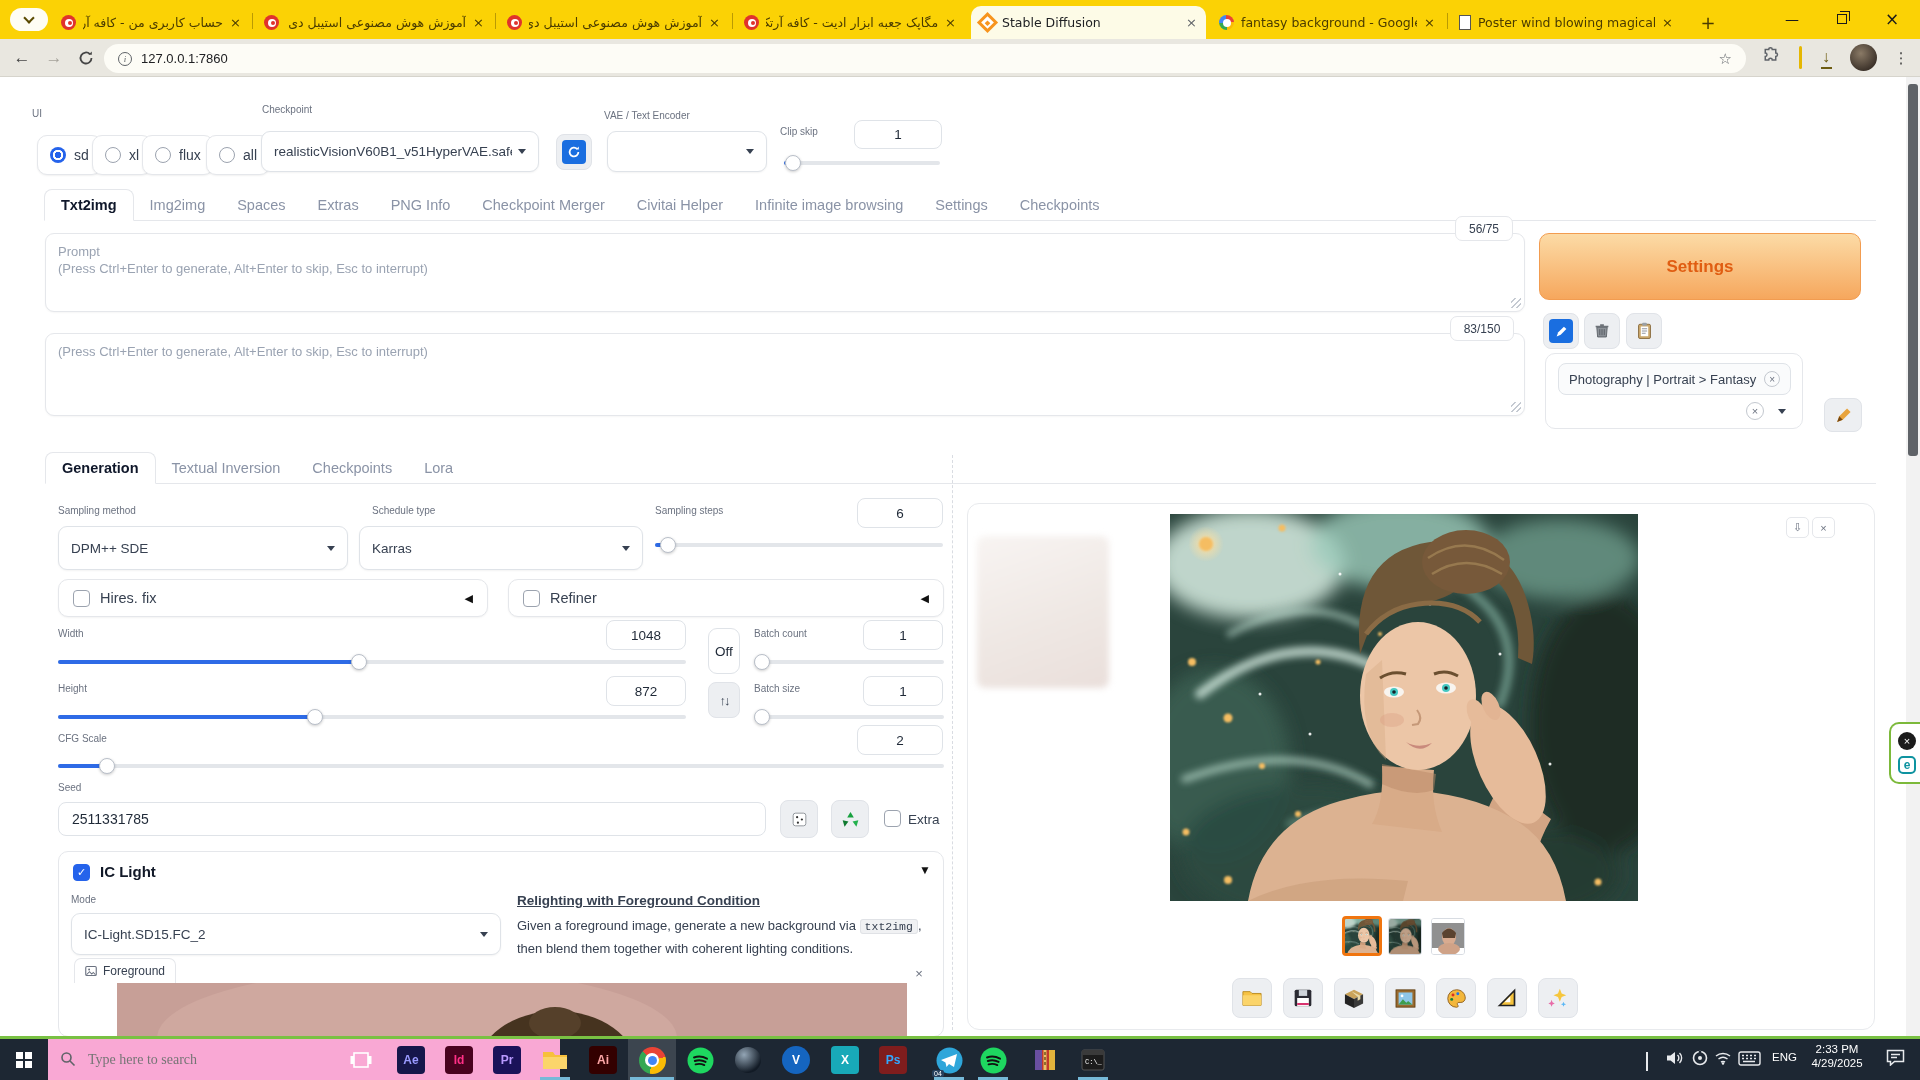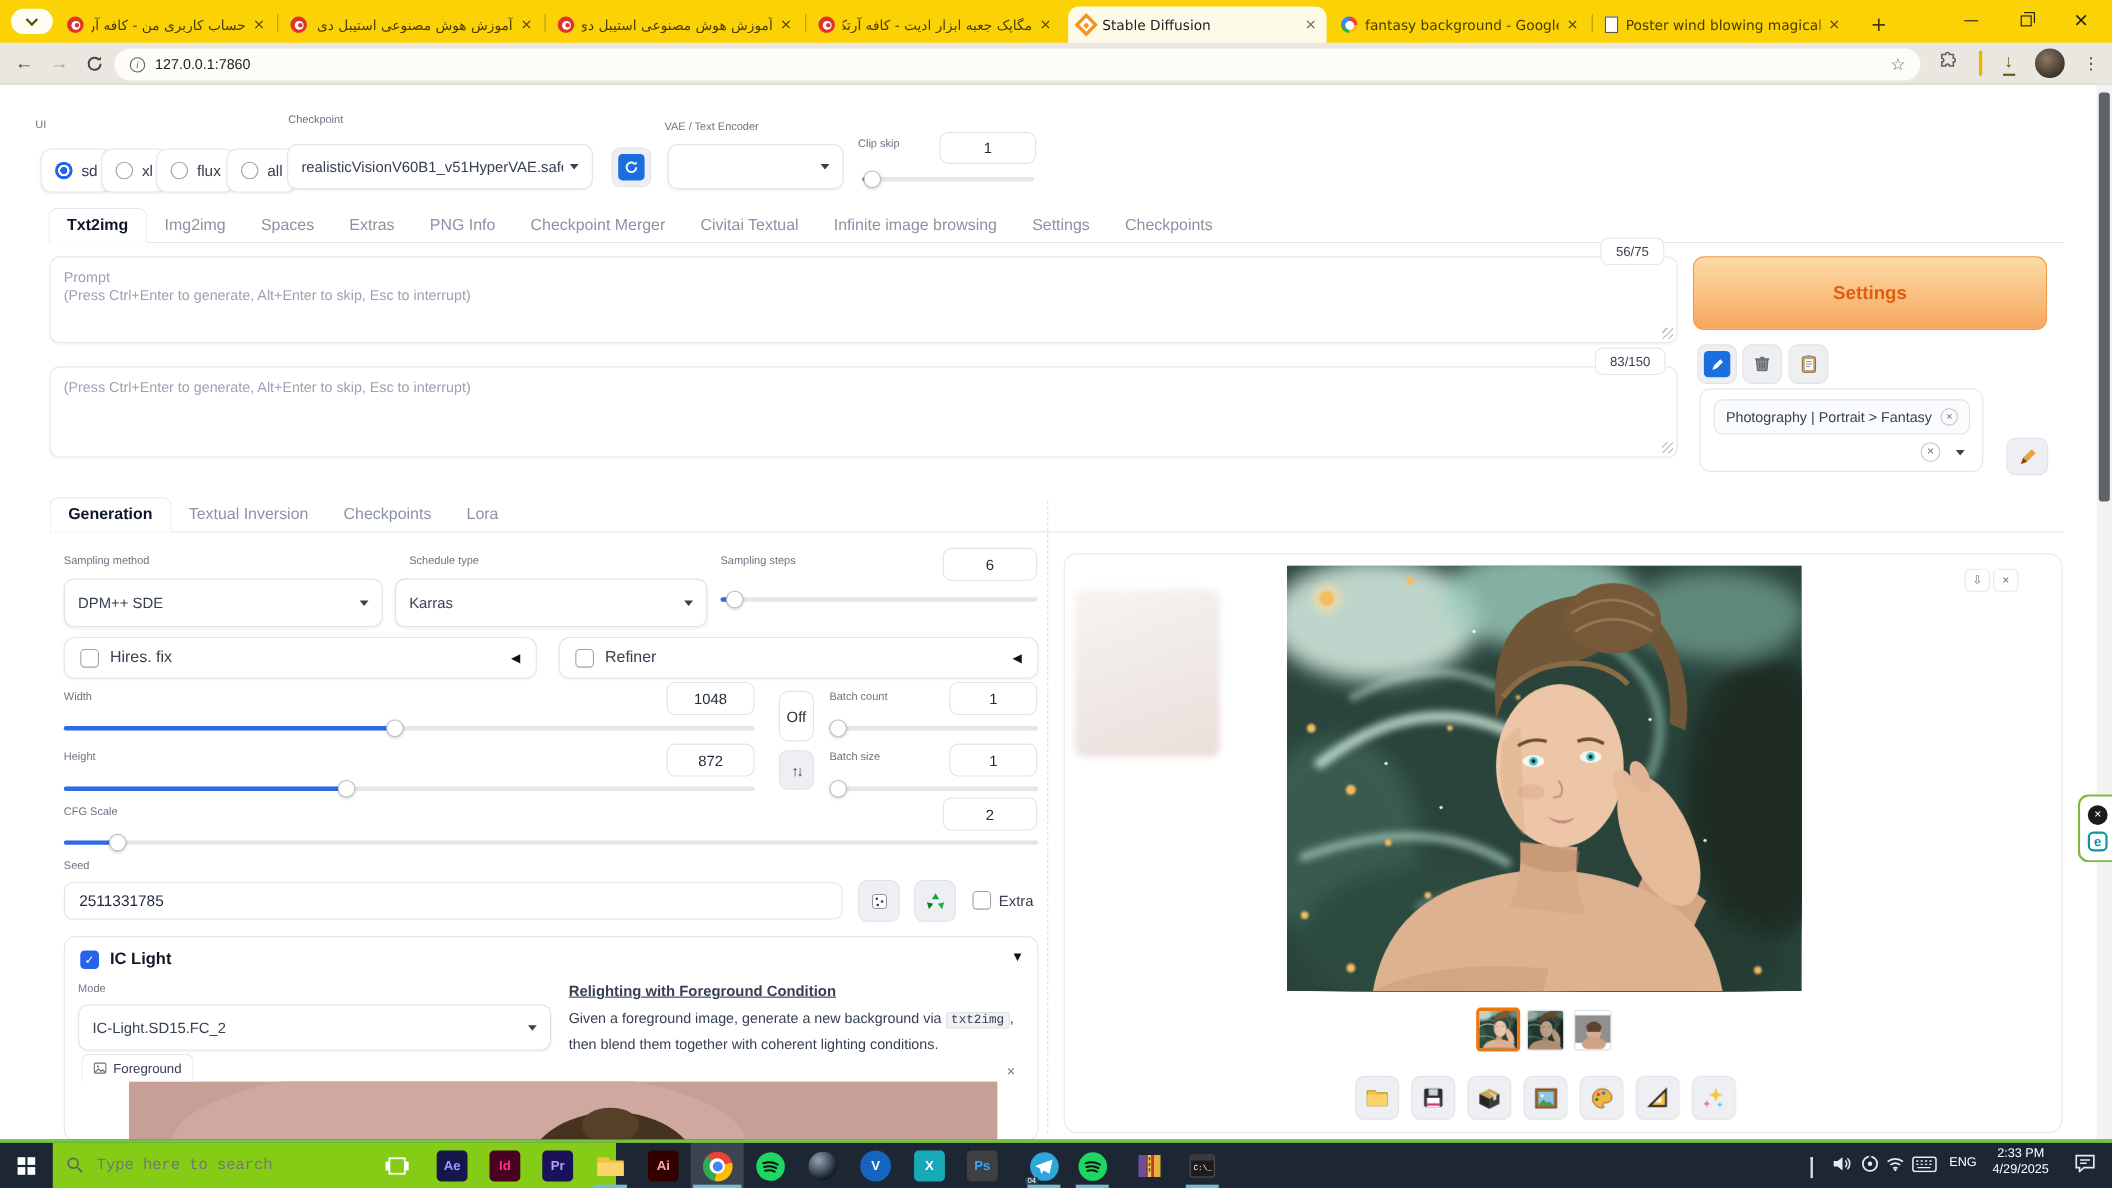--- a/index.html
+++ b/index.html
@@ -71,21 +71,21 @@
 .chipc{position:absolute;background:#fff;border:1px solid #e5e7eb;border-radius:7px;display:flex;align-items:center;justify-content:center;font-size:12px;color:#374151}
 .gen{position:absolute;left:1539px;top:233px;width:322px;height:67px;border-radius:10px;background:linear-gradient(#fcdba6,#f6a75d);border:1px solid #f29c50;display:flex;align-items:center;justify-content:center;font-size:17px;font-weight:700;color:#e05d12}
 .code{font-family:"Liberation Mono",monospace;font-size:11.5px;background:#f0f1f3;border:1px solid #e0e2e6;border-radius:3px;padding:0 4px;color:#374151}
 .icsvg{display:block}
 
 .task{position:absolute;left:0;top:1036px;width:1920px;height:44px;background:#1d2733}
 .tgreen{position:absolute;left:0;top:0;width:1920px;height:3px;background:#79c143}
 .startb{position:absolute;left:0;top:3px;width:48px;height:41px;display:flex;align-items:center;justify-content:center}
 .wlogo{display:grid;grid-template-columns:7px 7px;grid-template-rows:7px 7px;gap:2px}
 .wlogo span{background:#fff}
-.tsearch{position:absolute;left:48px;top:3px;width:512px;height:41px;background:#84cc16;border:none;outline:none;font-size:14px;color:#444;padding-left:40px;font-family:Liberation Mono, monospace}
+.tsearch{position:absolute;left:48px;top:3px;width:512px;height:41px;background:#f9a8d4;border:none;outline:none;font-size:14px;color:#444;padding-left:40px;font-family:Liberation Serif, serif}
 .maggl{position:absolute;left:60px;top:15px}
 .tic{position:absolute;top:9px;width:30px;height:30px;display:flex;align-items:center;justify-content:center}
 .tile{width:28px;height:28px;border-radius:4px;display:flex;align-items:center;justify-content:center;font-size:12px;font-weight:700}
 .tun{position:absolute;bottom:0;height:3px;background:#76b9d8}
 .chromeh{position:absolute;left:628px;top:3px;width:48px;height:41px;background:rgba(255,255,255,.14)}
 .chrico{width:27px;height:27px;border-radius:50%;background:conic-gradient(from -45deg,#ea4335 0 33%,#fbbc05 0 66%,#34a853 0 100%);position:relative}
 .chrico::after{content:"";position:absolute;left:6.5px;top:6.5px;width:14px;height:14px;border-radius:50%;background:#fff}
 .chrico::before{content:"";position:absolute;left:9px;top:9px;width:9px;height:9px;border-radius:50%;background:#4285f4;z-index:1}
 .sphere{width:26px;height:26px;border-radius:50%;background:radial-gradient(circle at 35% 30%,#93a5b5,#121b26 72%)}
 .trayt{position:absolute;color:#fff;font-size:11.5px}
@@ -232,21 +232,21 @@
       <div class="kn" style="left:6%"></div>
     </div>
 
   <div class="trow" style="left:44px;top:189px;width:1832px">
     <div class="ti act">Txt2img</div>
     <div class="ti">Img2img</div>
     <div class="ti">Spaces</div>
     <div class="ti">Extras</div>
     <div class="ti">PNG Info</div>
     <div class="ti">Checkpoint Merger</div>
-    <div class="ti">Civitai Textual</div>
+    <div class="ti">Civitai Helper</div>
     <div class="ti">Infinite image browsing</div>
     <div class="ti">Settings</div>
     <div class="ti">Checkpoints</div>
   </div>
 
   <div class="ta" style="left:45px;top:233px;width:1480px;height:79px">
     <div>Prompt</div>
     <div>(Press Ctrl+Enter to generate, Alt+Enter to skip, Esc to interrupt)</div>
     <div class="rz"></div>
   </div>
@@ -678,21 +678,21 @@
     <div class="tic" style="left:733px">
         <span class="sphere"></span>
       </div>
     <div class="tic" style="left:781px">
         <span class="tile" style="background:#1565c0;color:#fff;border-radius:50%">V</span>
       </div>
     <div class="tic" style="left:830px">
         <span class="tile" style="background:#18a9b8;color:#fff">X</span>
       </div>
     <div class="tic" style="left:878px">
-        <span class="tile" style="background:#404040;color:#31a8ff">Ps</span>
+        <span class="tile" style="background:#7f1d1d;color:#31a8ff">Ps</span>
       </div>
     <div class="tic" style="left:934px">
       <svg width="27" height="27" viewBox="0 0 27 27">
           <circle cx="13.5" cy="13.5" r="13" fill="#2ea6da"></circle>
           <path d="M5 13l16-6-3 13-5-3-2.5 3-1-4.5z" fill="#fff"></path>
         </svg>
       <span style="position:absolute;left:-2px;bottom:-2px;background:#27405c;color:#fff;font-size:7px;padding:0 2px;border-radius:2px">04</span>
     </div>
     <div class="tic" style="left:978px">
       <svg width="27" height="27" viewBox="0 0 27 27">

